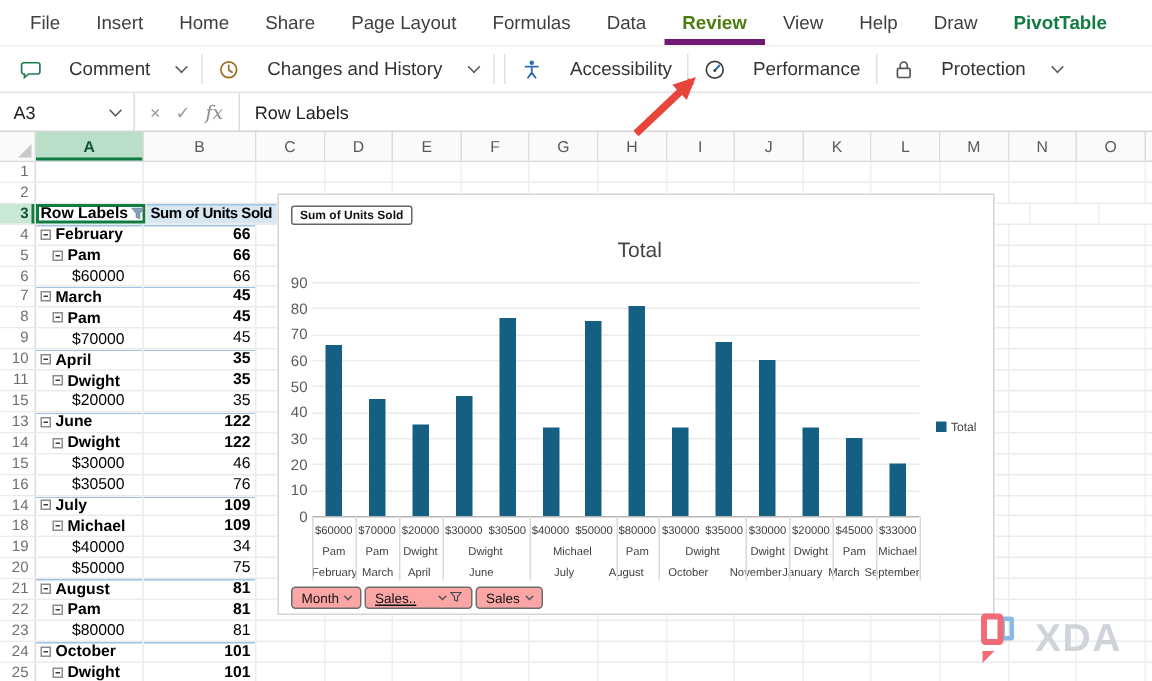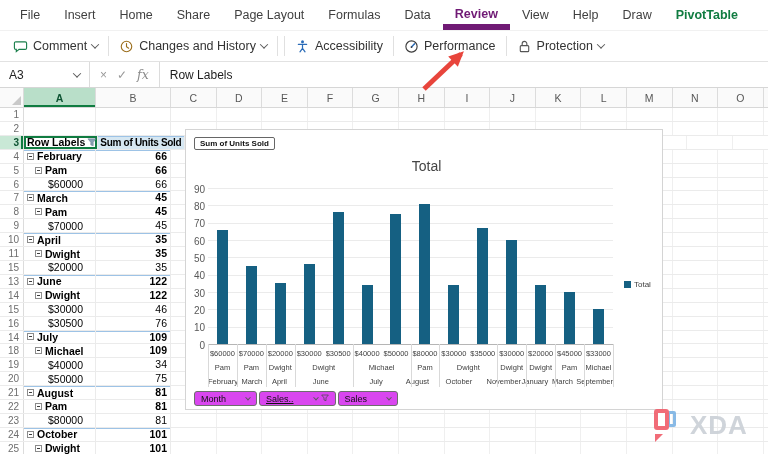--- a/index.html
+++ b/index.html
@@ -3,27 +3,27 @@
 <meta charset="utf-8">
 <style>
   * { margin:0; padding:0; box-sizing:border-box; }
   html,body { width:768px; height:454px; overflow:hidden; background:#fff;
     font-family:"Liberation Sans", sans-serif; -webkit-font-smoothing:antialiased; }
   #stage { position:relative; width:768px; height:454px; background:#fff; }
 
   
   .menubar { height:30px; display:flex; align-items:stretch; padding-left:8px; background:#fff; }
   .menu-item { display:flex; align-items:center; padding:0 12px; font-size:12.5px; color:#3f3f3f; cursor:default; }
-  .menu-item.active { font-weight:700; color:#701a75; border-bottom:6px solid #701a75; padding-top:3px; }
+  .menu-item.active { font-weight:700; color:#4d7c0f; border-bottom:4px solid #701a75; padding-top:3px; }
   .menu-item.accent { color:#107c41; font-weight:600; }
 
   
   .ribbon { height:32px; display:flex; align-items:center; padding:0 6px; background:#fff;
     border-top:1px solid #f1f1f1; border-bottom:1px solid #e2e2e2; }
-  .rb-btn { display:flex; align-items:center; gap:5px; padding:4px 7px; font-size:12.5px; color:#333; border-radius:4px; white-space:nowrap; }
+  .rb-btn { display:flex; align-items:center; gap:18px; padding:4px 7px; font-size:12.5px; color:#333; border-radius:4px; white-space:nowrap; }
   .rb-btn .icn { display:flex; align-items:center; }
   .rb-sep { width:1px; height:20px; background:#e0e0e0; margin:0 3px; flex:0 0 1px; }
   .chev { width:6px; height:6px; border-right:1.4px solid #5a5a5a; border-bottom:1.4px solid #5a5a5a;
     transform:rotate(45deg) translate(-1px,-1px); display:inline-block; }
   .chev.small { width:4px; height:4px; }
 
   
   .fbar { height:26px; display:flex; align-items:center; border-bottom:1px solid #d6d6d6; background:#fff; }
   .namebox { width:90px; height:100%; display:flex; align-items:center; justify-content:space-between;
     padding:0 9px; font-size:12px; color:#222; border-right:1px solid #dcdcdc; }
@@ -77,22 +77,22 @@
   .bars { position:absolute; display:flex; align-items:flex-end; }
   .slot { flex:1 1 0; display:flex; justify-content:center; align-items:flex-end; height:100%; }
   .bar { width:11px; }
   .xrow { position:absolute; display:flex; height:13px; font-size:7.5px; color:#3f3f3f; }
   .xcell { display:flex; align-items:center; justify-content:center; white-space:nowrap; overflow:visible; }
   .xsep { position:absolute; top:214px; height:43px; width:0; border-left:1px solid #d9d9d9; }
   .legend { position:absolute; left:438px; top:150px; display:flex; align-items:center; gap:3px;
     font-size:8px; color:#404040; }
   .legend .sw { width:7px; height:7px; display:inline-block; }
   .fieldbtns { position:absolute; left:8px; top:261px; display:flex; gap:2px; }
-  .fbtn { display:flex; align-items:center; gap:20px; border:1px solid #6d6d6d; border-radius:3px;
-    background:#d946ef; padding:1px 6px; font-size:9px; color:#111; height:15px; }
+  .fbtn { display:flex; align-items:center; gap:4px; border:1px solid #6d6d6d; border-radius:3px;
+    background:#fca5a5; padding:1px 6px; font-size:9px; color:#111; height:15px; }
   .fbtn.wide { min-width:72px; justify-content:space-between;text-decoration:underline; }
 
   
   .annot { position:absolute; left:417px; top:42px; z-index:10; }
 
   
   .wm { position:absolute; left:654px; top:408px; display:flex; align-items:center; gap:6px;
     z-index:9; opacity:.92; }
   .wm-icon { position:relative; width:30px; height:34px; }
   .wm-blue { position:absolute; left:13px; top:3px; width:9px; height:16px; border:3.5px solid #7fb5e4; border-radius:2px; }

